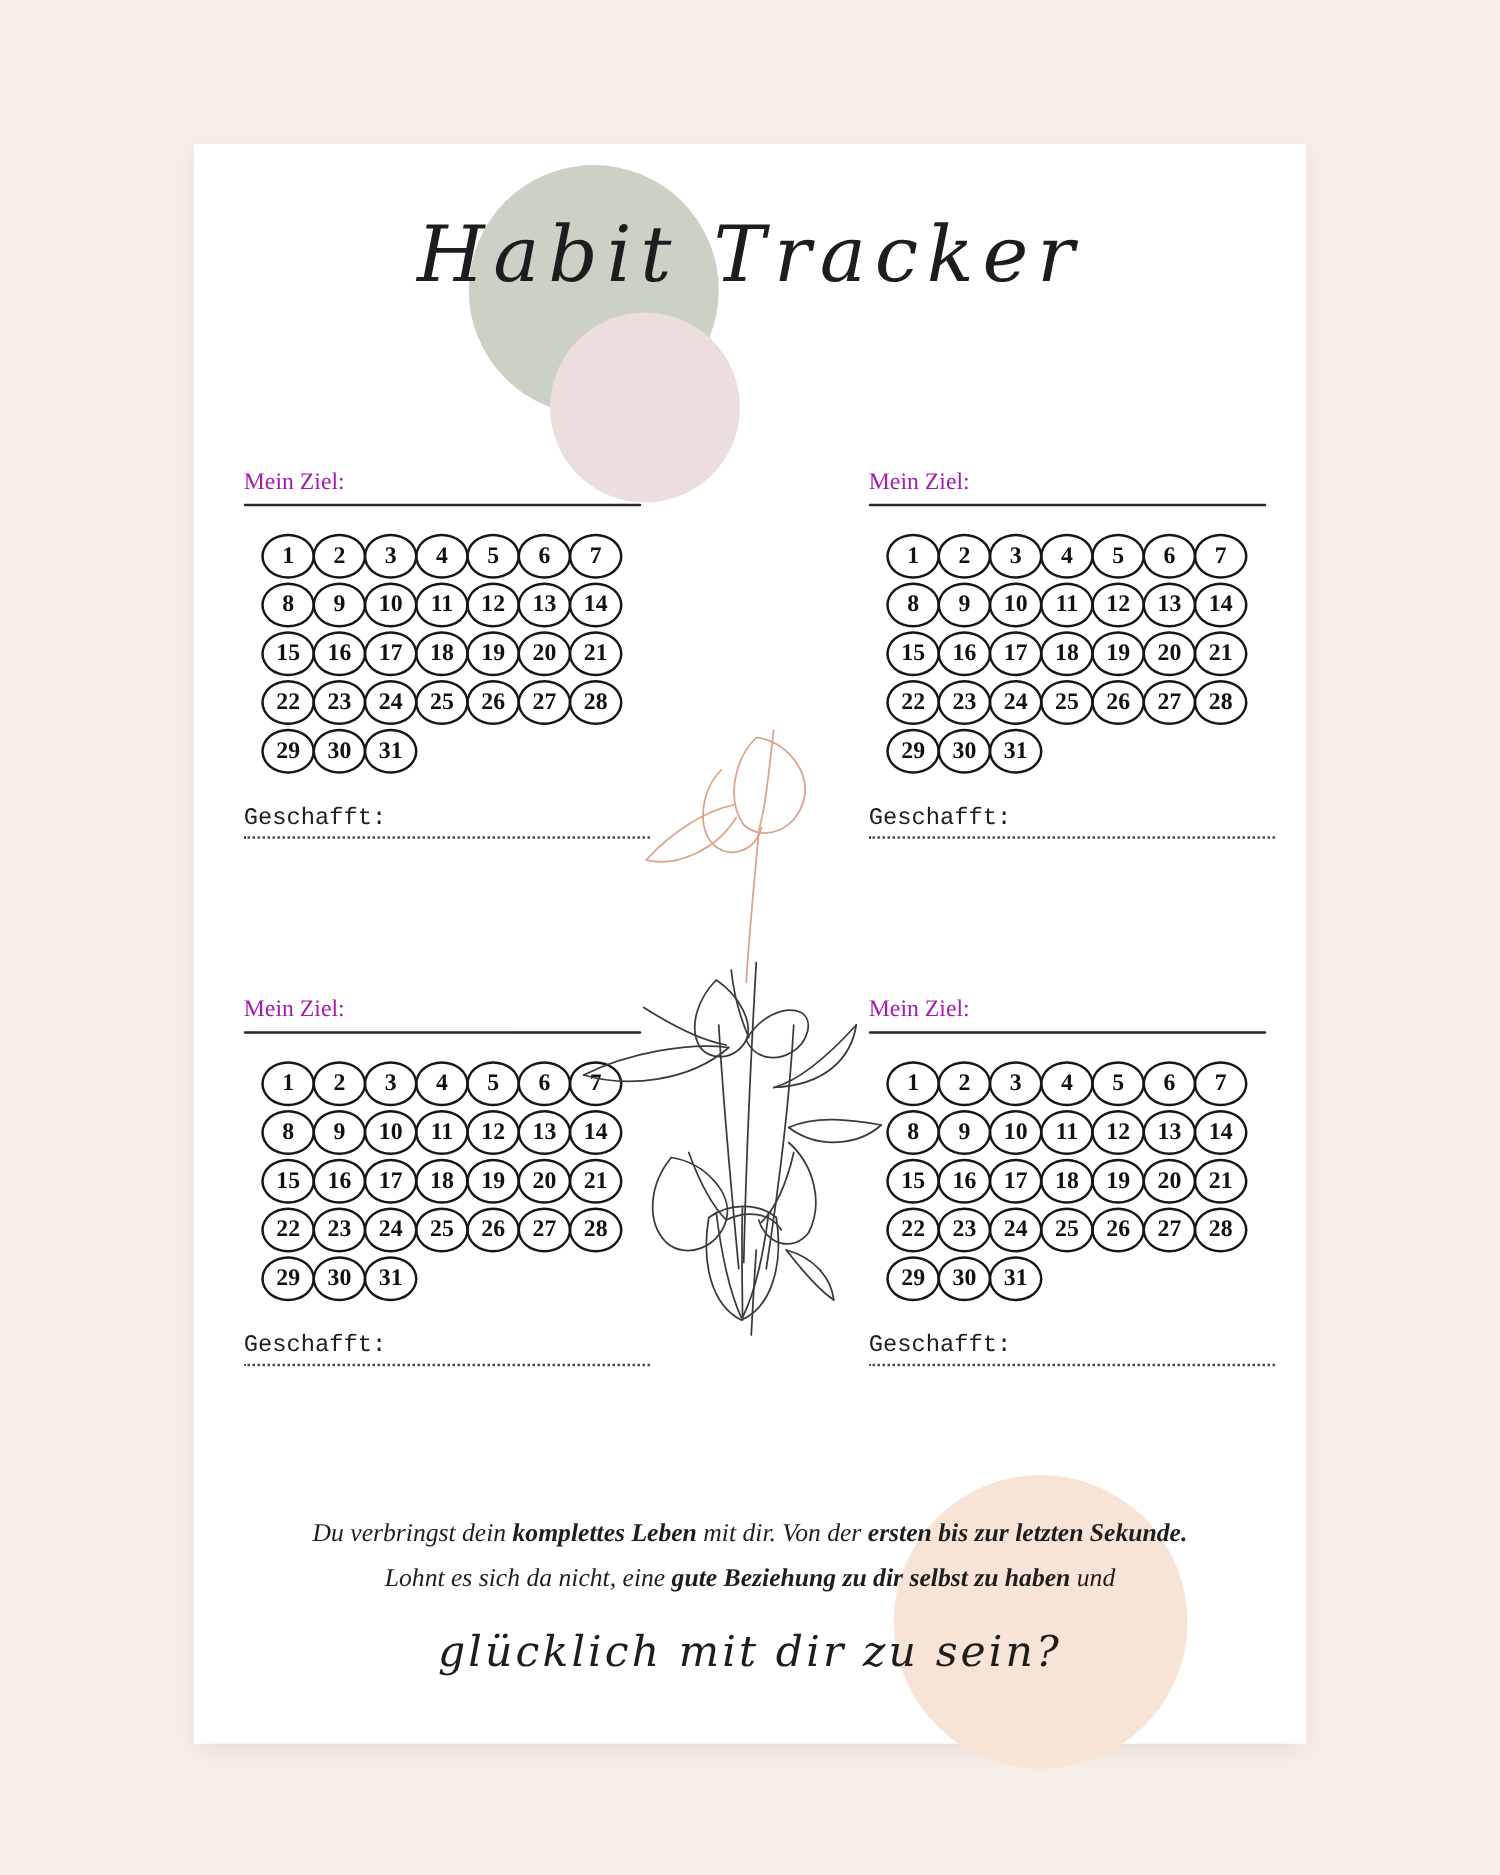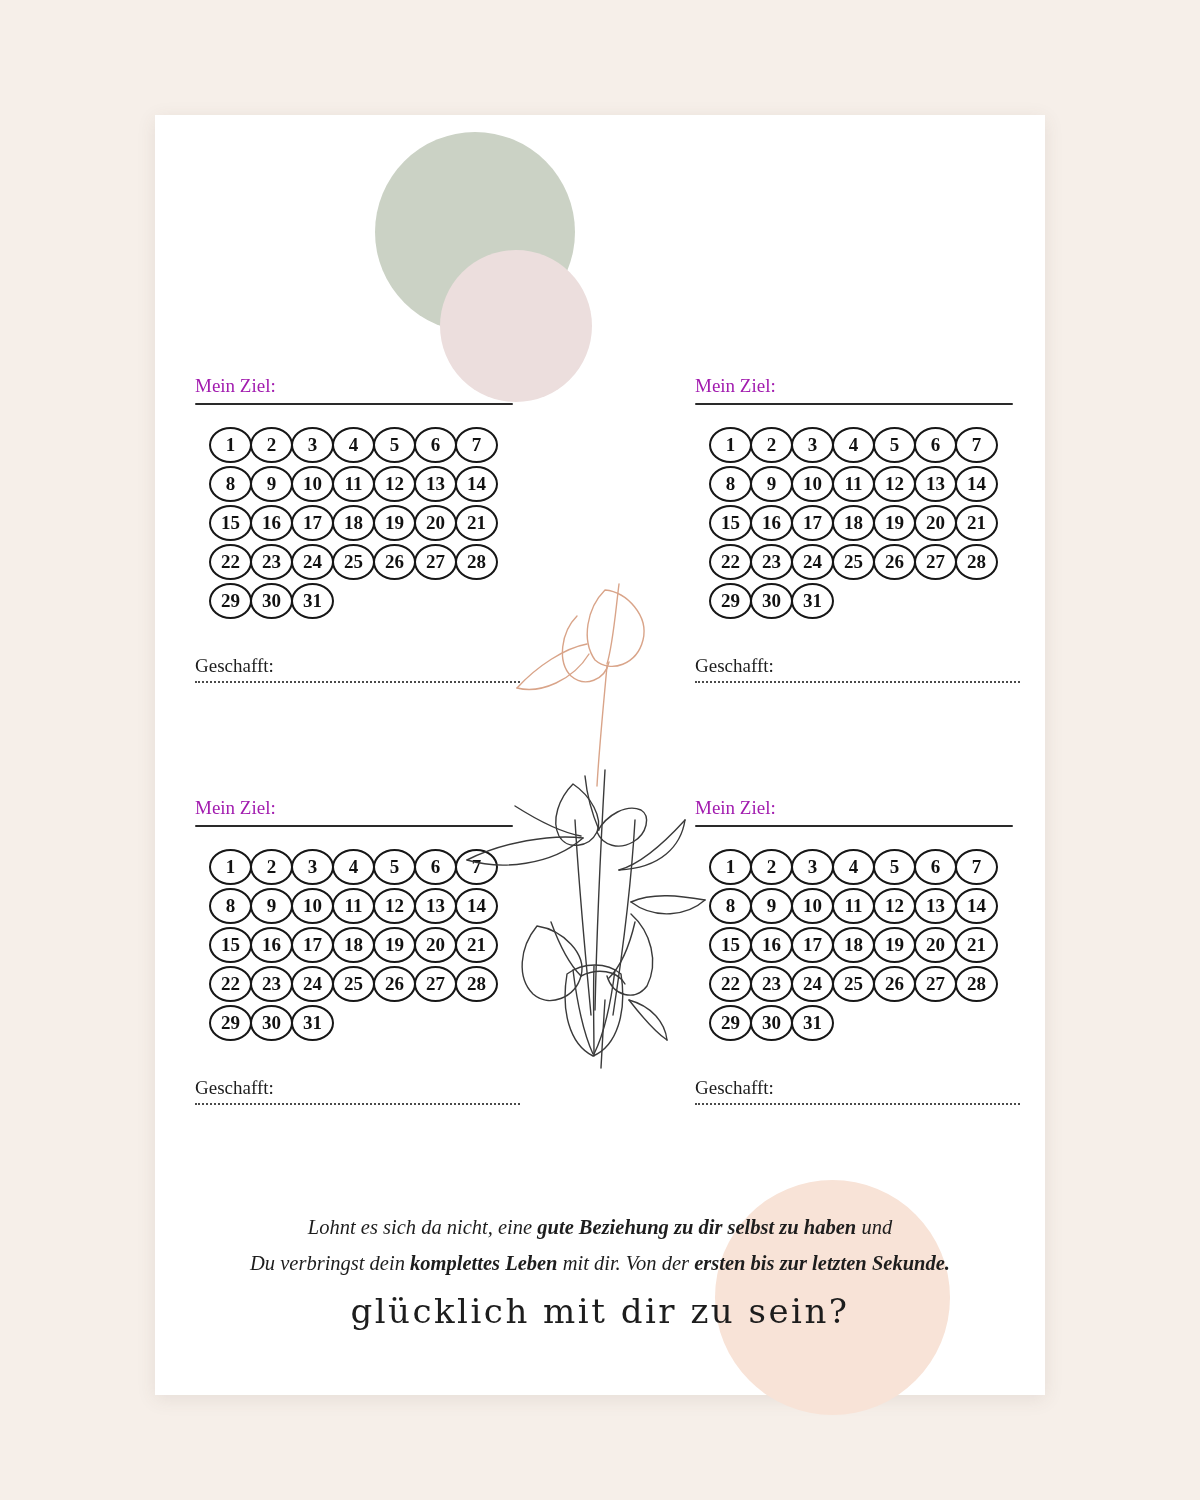--- a/index.html
+++ b/index.html
@@ -134,21 +134,22 @@
     justify-content: center;
     font-size: 19px;
     font-weight: bold;
     color: #111;
     margin-left: -2px;
     background: transparent;
     font-family: "Liberation Serif", serif;
   }
 
   .done-row {
-    margin-top: 36px;
+    margin-top: 24px;
+    font-family: Liberation Mono, monospace;
   }
   .done-label {
     font-size: 19px;
     color: #1d1d1d;
     margin-bottom: 4px;
   }
   .done-line {
     width: 325px;
     border-bottom: 2px dotted #4a4a4a;
   }
@@ -179,36 +180,38 @@
   .quote-line {
     font-family: "Liberation Serif", serif;
     font-style: italic;
     font-size: 20.5px;
     color: #1d1d1d;
     line-height: 1.75;
   }
   .quote-line b { font-weight: bold; }
   .quote-script {
     font-family: "DejaVu Serif", serif;
+    font-style: italic;
     font-size: 34px;
     letter-spacing: 2.5px;
     color: #1d1d1d;
-    margin-top: 9px;
+    margin-top: 20px;
     font-weight: 300;
   }
 </style>
 </head>
 <body>
 
 <div class="page">
 
   <div class="blob-sage"></div>
   <div class="blob-pink"></div>
   <div class="blob-peach"></div>
 
+  <div class="title">Habit Tracker</div>
 
 
   <div class="block block-tl">
     <div class="goal-label">Mein Ziel:</div>
     <div class="goal-line"></div>
     <div class="days">
       <div class="day">1</div>
       <div class="day">2</div>
       <div class="day">3</div>
       <div class="day">4</div>
@@ -414,21 +417,21 @@
       <path d="M164 14 C 160 46, 158 74, 152 94"></path>
       <path d="M122 46 C 106 62, 102 92, 116 106 C 130 118, 150 110, 154 92"></path>
       <path d="M62 118 C 82 96, 110 78, 132 74"></path>
       <path d="M62 118 C 86 124, 118 110, 134 84"></path>
       <path d="M152 96 C 148 140, 144 180, 142 216"></path>
     </g>
   </svg>
 
   <div class="quote">
     <div class="quote-line">
+      <span>Du verbringst dein </span><b>komplettes Leben</b><span> mit dir. Von der </span><b>ersten bis zur letzten Sekunde.</b>
+    </div>
+    <div class="quote-line">
       <span>Lohnt es sich da nicht, eine </span><b>gute Beziehung zu dir selbst zu haben</b><span> und</span>
-    </div>
-    <div class="quote-line">
-      <span>Du verbringst dein </span><b>komplettes Leben</b><span> mit dir. Von der </span><b>ersten bis zur letzten Sekunde.</b>
     </div>
     <div class="quote-script">glücklich mit dir zu sein?</div>
   </div>
 
 </div>
 
 </body></html>

